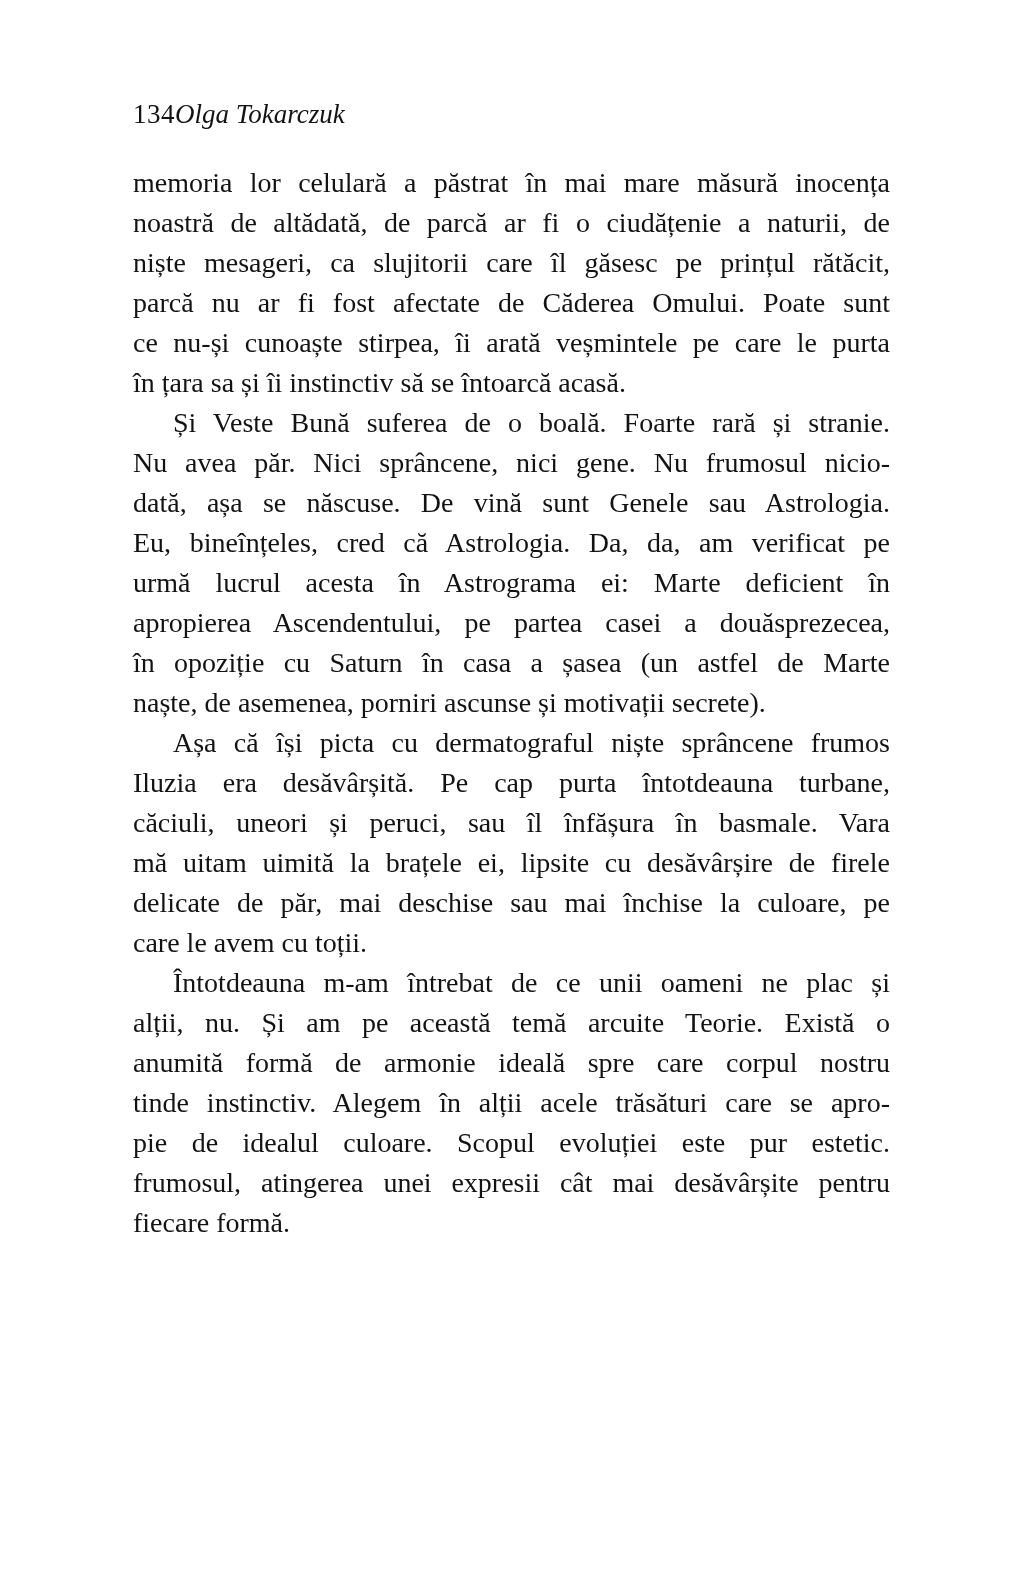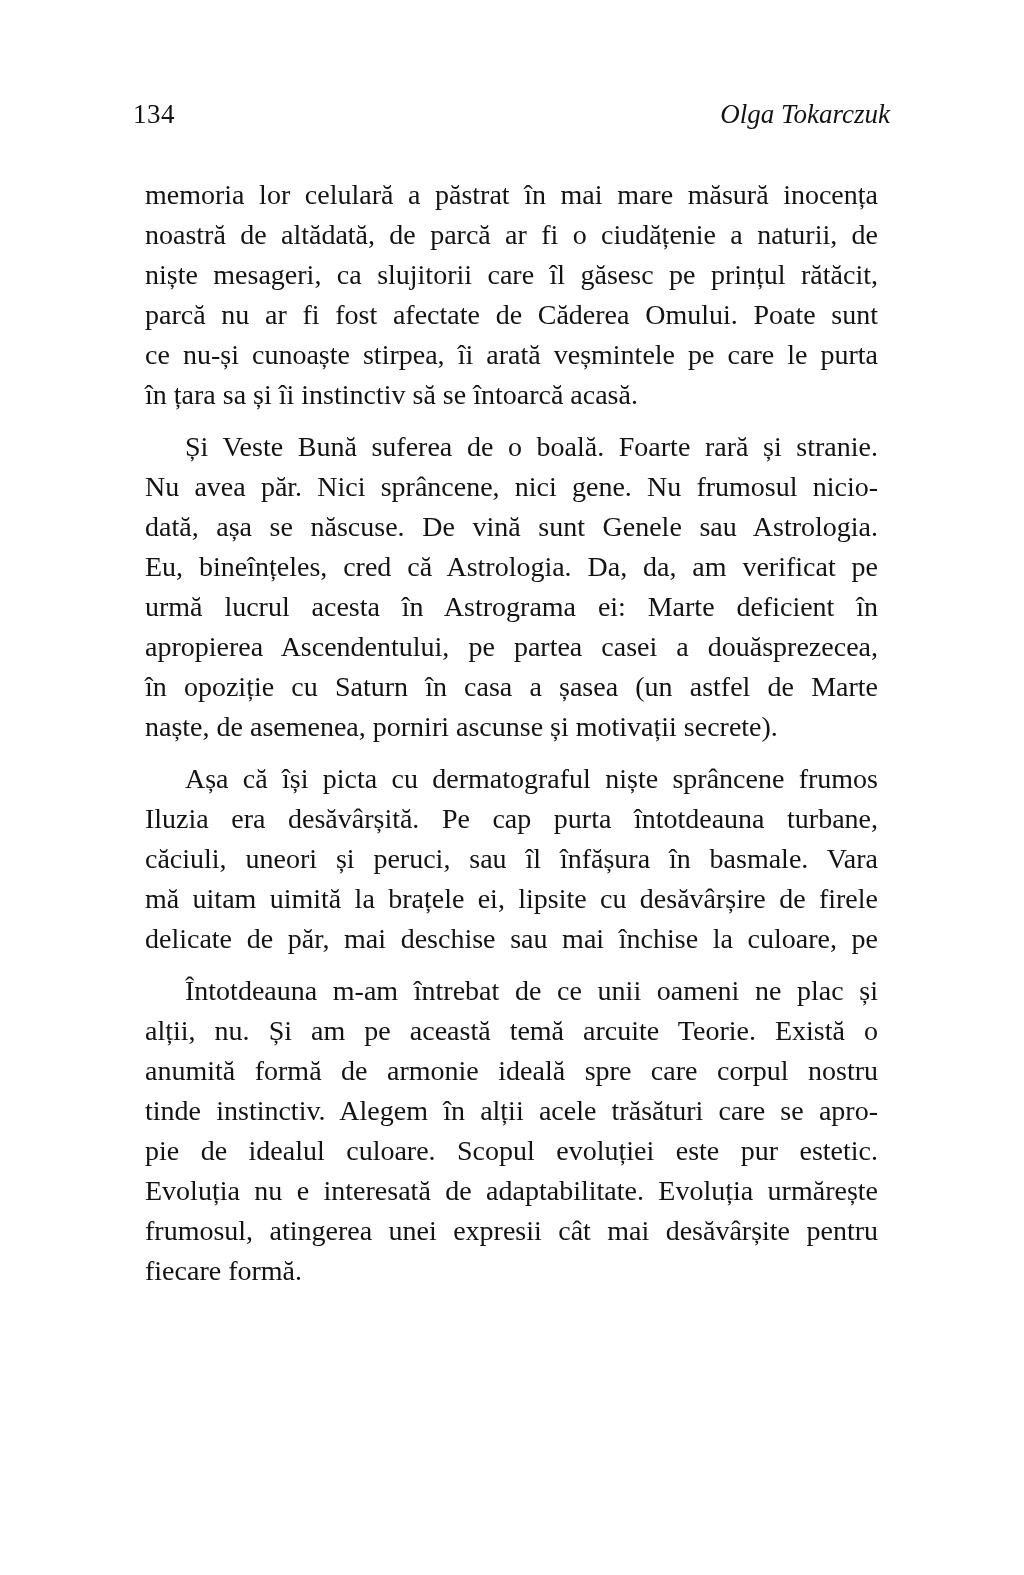--- a/index.html
+++ b/index.html
@@ -13,43 +13,43 @@
     height: 1575px;
     background: #ffffff;
     color: #131313;
     font-family: "Liberation Serif", "DejaVu Serif", serif;
     overflow: hidden;
   }
   .running-header {
     position: absolute;
     top: 98px;
     left: 133px;
-    right: 134px;
+    right: 144px;
     display: flex;
-    justify-content: space-between;
+    justify-content: flex-start;
     align-items: baseline;
     font-size: 27px;
     line-height: 32px;
   }
   .page-number {
     font-style: normal;
     letter-spacing: 0.5px;
   }
   .author {
     font-style: italic;
   }
   .body-text {
     position: absolute;
     top: 163px;
     left: 133px;
     width: 757px;
     font-size: 28px;
   }
   .paragraph {
-    margin: 12px;
+    margin: 0;
     padding: 0;
   }
   .line {
     height: 40px;
     line-height: 40px;
     text-align: justify;
     text-align-last: justify;
     white-space: normal;
   }
   .line.first-indent {
@@ -85,25 +85,25 @@
         <div class="line">apropierea Ascendentului, pe partea casei a douăsprezecea,</div>
         <div class="line">în opoziție cu Saturn în casa a șasea (un astfel de Marte</div>
         <div class="line no-stretch">naște, de asemenea, porniri ascunse și motivații secrete).</div>
       </div>
       <div class="paragraph">
         <div class="line first-indent">Așa că își picta cu dermatograful niște sprâncene frumos</div>
         <div class="line">Iluzia era desăvârșită. Pe cap purta întotdeauna turbane,</div>
         <div class="line">căciuli, uneori și peruci, sau îl înfășura în basmale. Vara</div>
         <div class="line">mă uitam uimită la brațele ei, lipsite cu desăvârșire de firele</div>
         <div class="line">delicate de păr, mai deschise sau mai închise la culoare, pe</div>
+        <div class="line no-stretch">care le avem cu toții.</div>
       </div>
       <div class="paragraph">
         <div class="line first-indent">Întotdeauna m-am întrebat de ce unii oameni ne plac și</div>
         <div class="line">alții, nu. Și am pe această temă arcuite Teorie. Există o</div>
         <div class="line">anumită formă de armonie ideală spre care corpul nostru</div>
         <div class="line">tinde instinctiv. Alegem în alții acele trăsături care se apro-</div>
         <div class="line">pie de idealul culoare. Scopul evoluției este pur estetic.</div>
-        <div class="line">Evoluția nu e interesată de adaptabilitate. Evoluția urmărește</div>
         <div class="line">frumosul, atingerea unei expresii cât mai desăvârșite pentru</div>
         <div class="line no-stretch">fiecare formă.</div>
       </div>
     </div>
 </div>
 
 </body></html>

